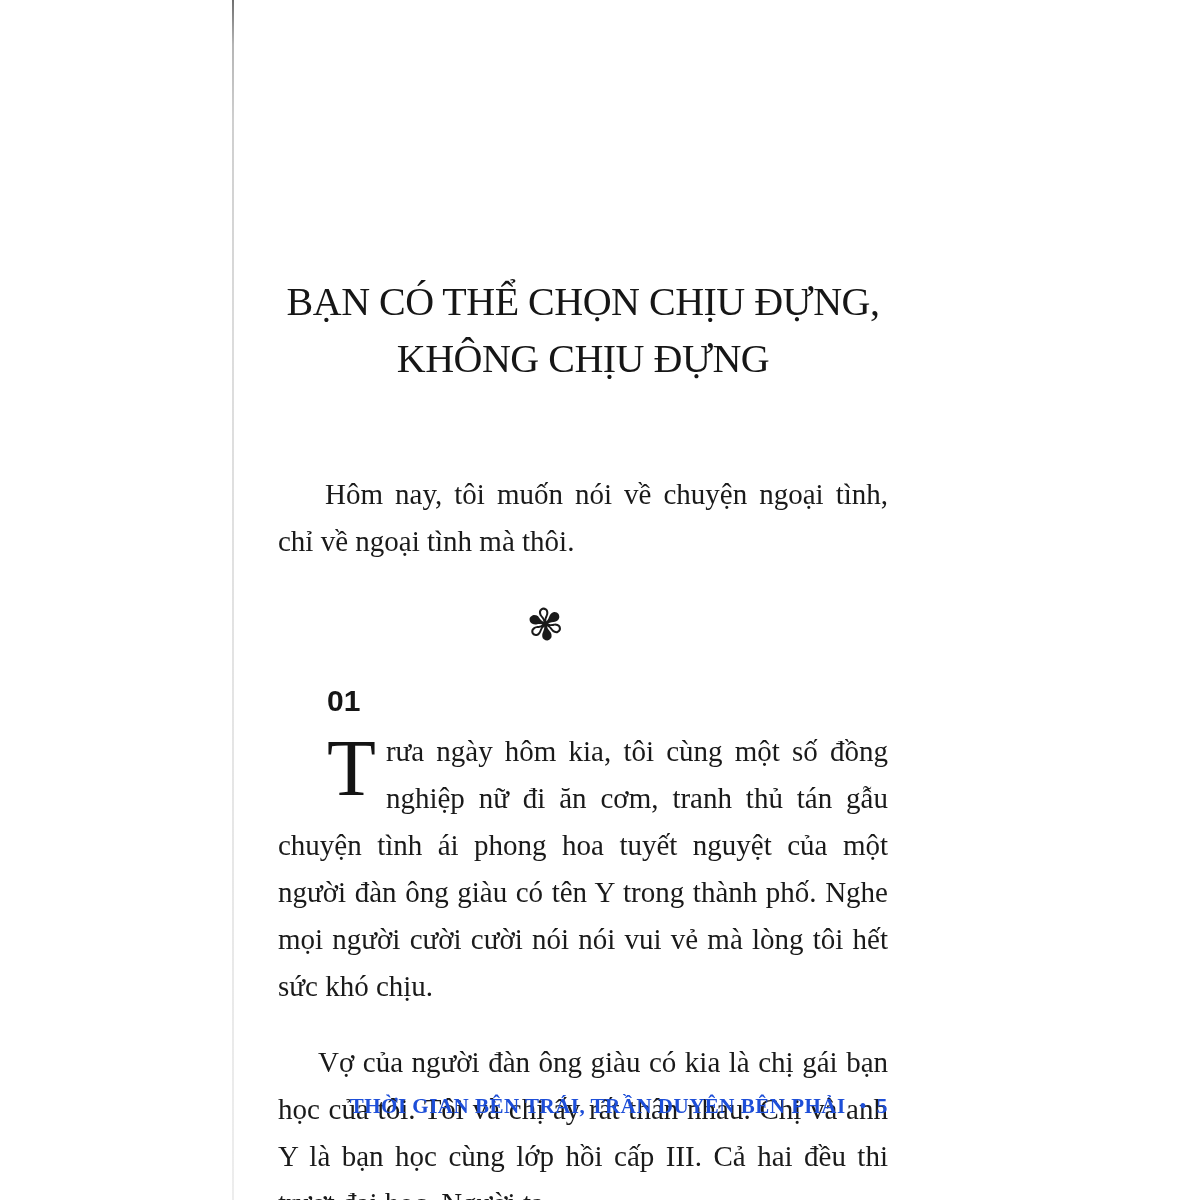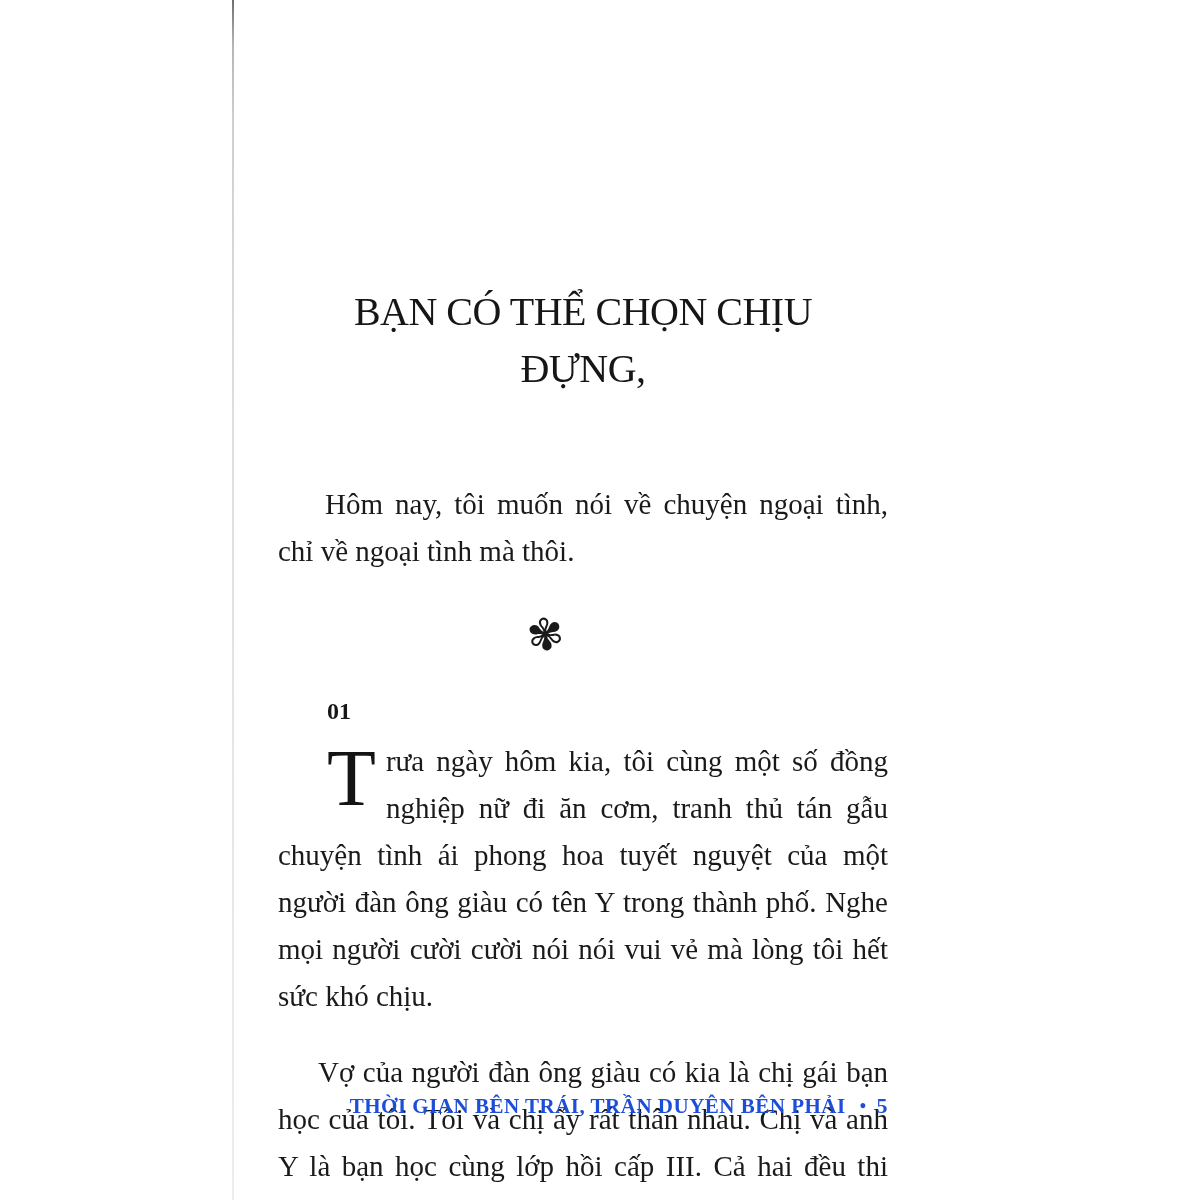--- a/index.html
+++ b/index.html
@@ -32,21 +32,21 @@
       #e4e4e4 700px,
       #ededed 1200px);
   }
   .content {
     position: absolute;
     left: 278px;
     top: 0;
     width: 610px;
   }
   .chapter-title {
-    margin: 17px;
+    margin: 7px;
     padding-top: 266px;
     font-size: 40px;
     line-height: 57px;
     font-weight: normal;
     text-align: center;
     letter-spacing: -0.5px;
     color: #161616;
   }
   .chapter-title .title-line {
     display: block;
@@ -70,23 +70,23 @@
     display: inline-block;
     font-size: 44px;
     line-height: 62px;
     transform: translateX(-38px) rotate(-8deg);
     color: #1a1a1a;
     font-family: "DejaVu Sans", sans-serif;
   }
   .section-number {
     margin-top: 28px;
     padding-left: 49px;
-    font-family: Liberation Serif, serif;
+    font-family: Liberation Sans, sans-serif;
     font-weight: bold;
-    font-size: 24px;
+    font-size: 30px;
     line-height: 34px;
     color: #161616;
   }
   .para-dropcap {
     margin-top: 10px;
   }
   .dropcap {
     float: left;
     font-size: 80px;
     line-height: 64px;
@@ -125,20 +125,21 @@
 <body>
 
 <div class="page">
 
   <div class="scan-line"></div>
 
   <div class="content">
 
     <h1 class="chapter-title">
       <span class="title-line">BẠN CÓ THỂ CHỌN CHỊU ĐỰNG,</span>
+      <span class="title-line">KHÔNG CHỊU ĐỰNG</span>
     </h1>
 
     <p class="body-text intro">Hôm nay, tôi muốn nói về chuyện ngoại tình, chỉ về ngoại tình mà thôi.</p>
 
     <div class="ornament">
       <span class="ornament-glyph">✾</span>
     </div>
 
     <div class="section-number">01</div>
 

